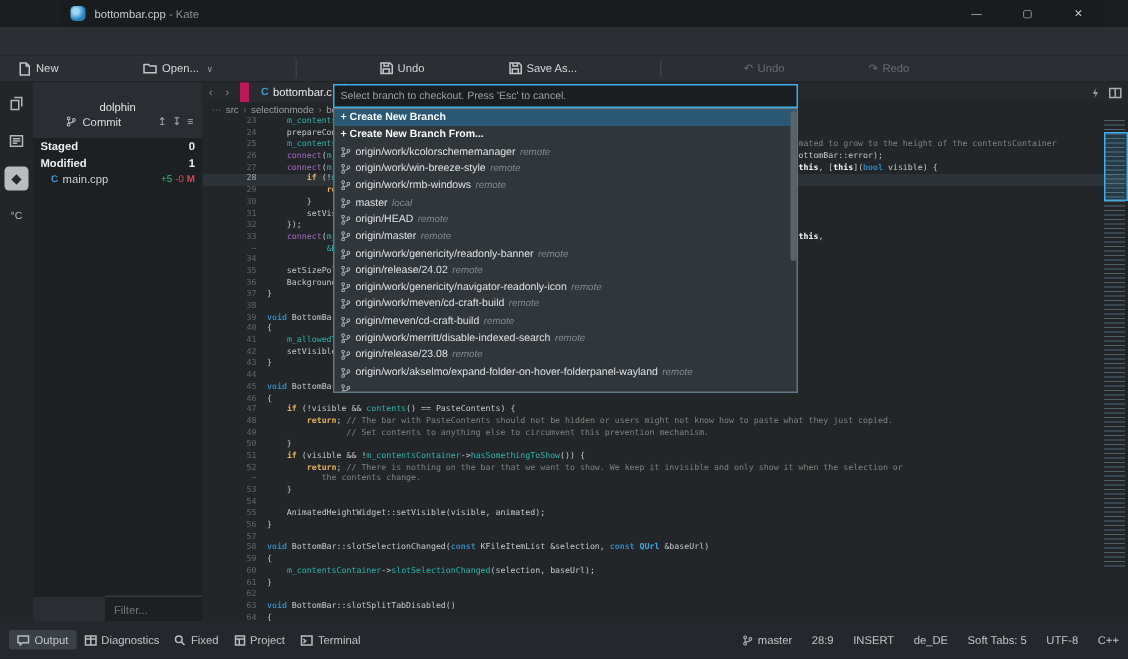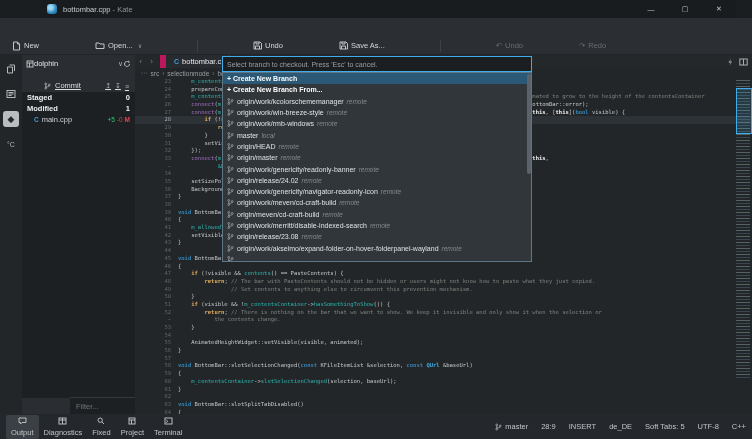--- a/index.html
+++ b/index.html
@@ -29,25 +29,25 @@
   .tbtn.dim .uglyph{color:#686d71;}
   .tsep{width:1px;height:12px;background:#3c4145;margin:0 5px;}
   .chev{font-size:6px;color:#9a9ea1;margin-left:2px;}
   
   #iconstrip{left:0;top:55px;width:22px;height:359px;background:#232629;display:flex;flex-direction:column;align-items:center;padding-top:6px;box-sizing:border-box;gap:9px;}
   .strip-btn{width:16px;height:16px;display:flex;align-items:center;justify-content:center;border-radius:3px;color:#b4b8ba;font-size:9px;}
   .strip-btn.active{background:#b9bdbf;color:#26292c;}
   .strip-btn svg{stroke:#b4b8ba;fill:none;stroke-width:1;}
   
   #sidepanel{left:22px;top:55px;width:113px;height:359px;background:#2a2e32;box-sizing:border-box;}
-  #proj-header{height:17px;display:flex;align-items:center;gap:0;padding:0 4px;font-size:7.5px;color:#e3e5e6;}
+  #proj-header{height:17px;display:flex;align-items:center;gap:12px;padding:0 4px;font-size:7.5px;color:#e3e5e6;flex-direction:column;}
   #proj-header svg{stroke:#b9bcbe;fill:none;stroke-width:1;}
   #proj-header .grow{flex:1;}
   .mini-ico{font-size:7px;color:#aeb2b4;}
-  #commit-row{height:18px;display:flex;align-items:flex-end;gap:4px;padding:0 6px 0 22px;font-size:7.5px;color:#dcdedf;text-decoration:underline;}
+  #commit-row{height:18px;display:flex;align-items:center;gap:4px;padding:0 6px 0 22px;font-size:7.5px;color:#dcdedf;}
   #commit-row svg{stroke:#c0c3c5;fill:none;stroke-width:1;}
   #commit-row .grow{flex:1;}
   #git-tree{position:absolute;left:0;right:0;top:37px;bottom:16px;background:#1d2023;font-size:7.5px;}
   .tree-row{height:11px;display:flex;align-items:center;padding:0 5px;}
   .tree-row .lbl{font-weight:bold;color:#eceeef;}
   .tree-row .cnt{margin-left:auto;font-weight:bold;color:#eceeef;}
   #file-row{padding-left:12px;}
   #file-row .cpp{color:#3f9ad6;font-weight:bold;font-size:6.5px;margin-right:3px;}
   #file-row .fname{color:#cfd2d4;}
   #file-row .plus{margin-left:auto;color:#2ecc71;font-size:6.5px;}
@@ -87,21 +87,21 @@
      display:flex;align-items:center;padding:0 4px;font-size:7px;color:#9b9fa2;}
   #branch-list{position:absolute;left:0;top:16px;right:0;bottom:0;background:#31363b;border:1px solid #5f7684;overflow:hidden;}
   .b-item{height:11.3px;display:flex;align-items:center;gap:3px;padding:0 4px;font-size:7px;color:#dfe2e3;white-space:nowrap;}
   .b-item.sel{background:#2b5875;}
   .b-item .plusrow{font-weight:bold;color:#fafbfb;}
   .b-item svg{stroke:#a9adb0;fill:none;stroke-width:1;flex:none;}
   .b-item .tag{font-style:italic;color:#84898d;font-size:6.5px;}
   #branch-scroll{position:absolute;right:1px;top:18px;width:4px;height:100px;background:#5b6269;border-radius:2px;}
   
   #statusbar{left:0;top:414px;width:752px;height:25px;background:#24282c;display:flex;align-items:center;padding:0 6px;box-sizing:border-box;font-size:7.5px;color:#c2c5c7;}
-  .sb-panel{display:flex;align-items:center;gap:3px;padding:2px 5px;border-radius:2px;flex-direction:column;}
+  .sb-panel{display:flex;align-items:center;gap:3px;padding:2px 5px;border-radius:2px;}
   .sb-panel svg{stroke:#b9bcbe;fill:none;stroke-width:1;}
   .sb-panel.active{background:#3a4045;}
   #sb-right{margin-left:auto;display:flex;align-items:center;gap:13px;}
   #sb-branch{display:flex;align-items:center;gap:3px;}
   #sb-branch svg{stroke:#b9bcbe;fill:none;stroke-width:1;}
 </style>
 </head>
 <body>
 
 <div class="abs" id="titlebar">

